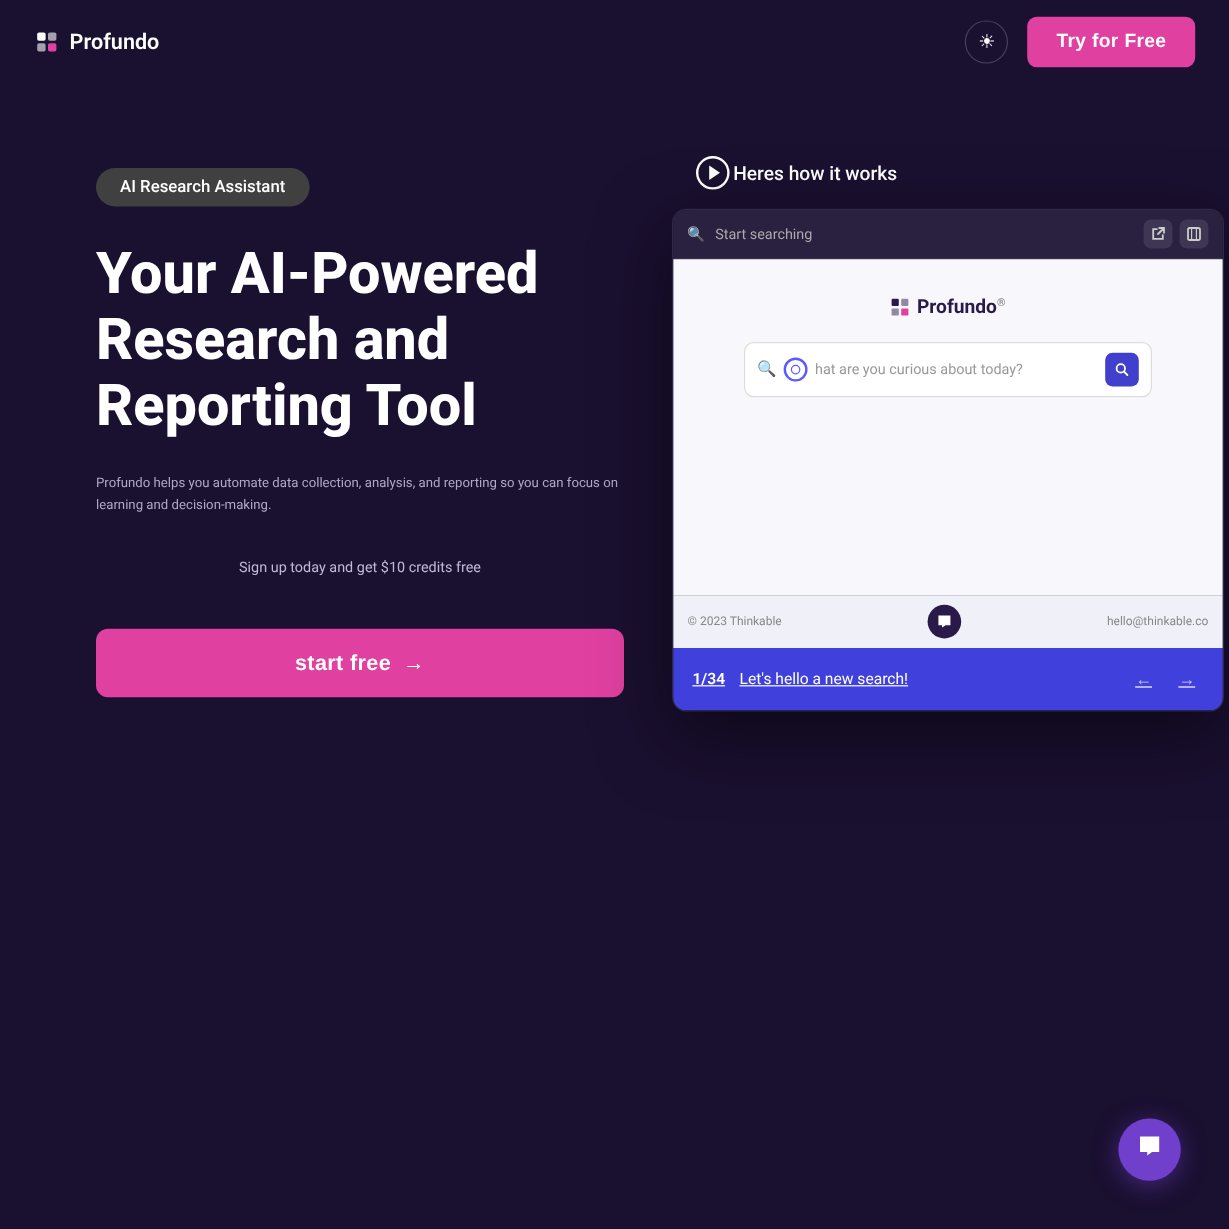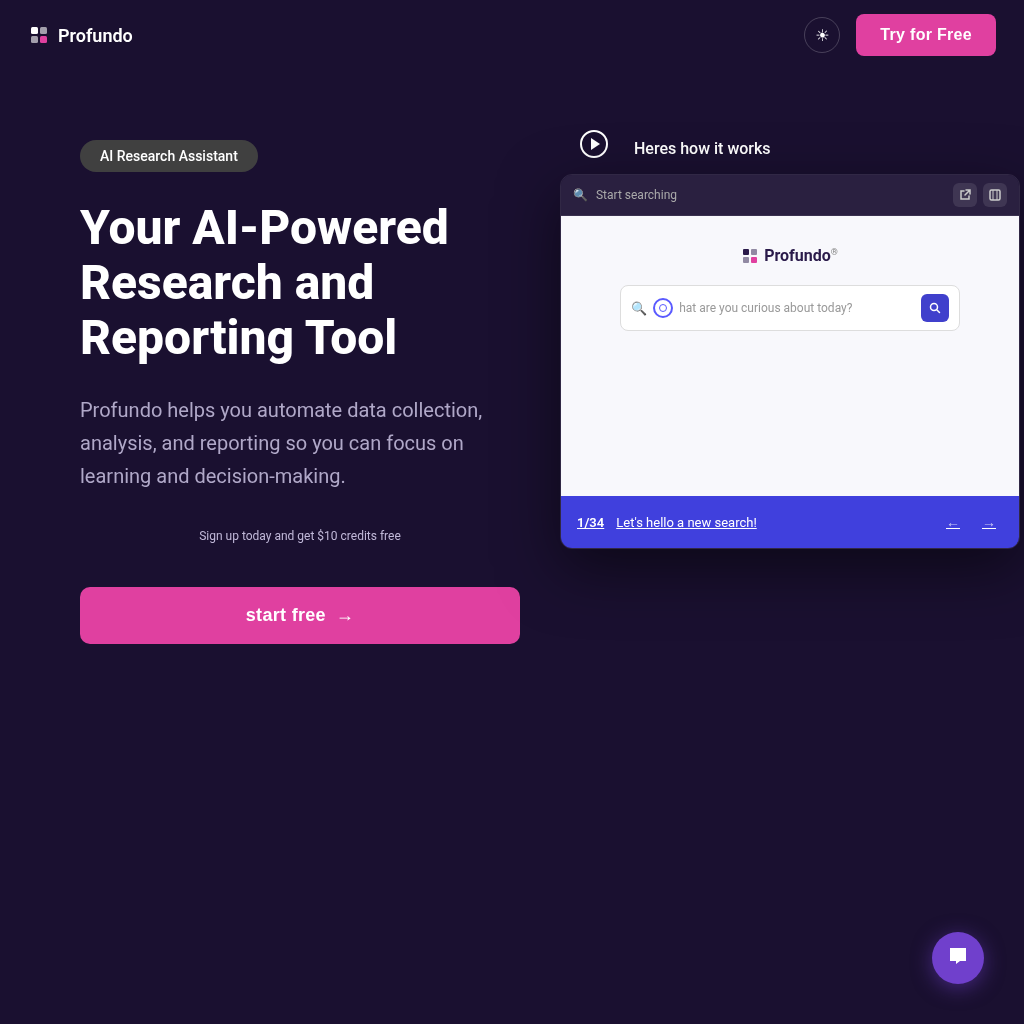--- a/index.html
+++ b/index.html
@@ -103,21 +103,21 @@
 
     .hero-title {
       font-size: 48px;
       font-weight: 800;
       line-height: 1.15;
       margin-bottom: 28px;
       color: #ffffff;
     }
 
     .hero-subtitle {
-      font-size: 20px;
+      font-size: 11px;
       line-height: 1.65;
       color: #b0a8c8;
       margin-bottom: 36px;
     }
 
     .signup-text {
       font-size: 12px;
       color: #c0b8d8;
       margin-bottom: 16px;
       text-align: center;
@@ -145,22 +145,22 @@
     .hero-right {
       flex: 1;
       display: flex;
       flex-direction: column;
       align-items: flex-end;
       padding-top: 0;
     }
 
     .how-it-works {
       display: flex;
-      align-items: flex-end;
-      gap: 26px;
+      align-items: center;
+      gap: 3px;
       color: #ffffff;
       font-size: 16px;
       font-weight: 500;
       margin-bottom: 16px;
       cursor: pointer;
       align-self: flex-start;
       margin-left: 20px;
     }
 
     .play-icon {
@@ -512,20 +512,29 @@
             <svg width="12" height="12" viewBox="0 0 12 12" fill="none">
               <circle cx="5" cy="5" r="3.5" stroke="white" stroke-width="1.5"></circle>
               <path d="M8 8l2.5 2.5" stroke="white" stroke-width="1.5" stroke-linecap="round"></path>
             </svg>
           </button>
         </div>
 
 
       </div>
 
+      <div class="demo-window-footer">
+        <span class="demo-footer-text">© 2023 Thinkable</span>
+        <div class="demo-chat-icon">
+          <svg width="14" height="14" viewBox="0 0 14 14" fill="none">
+            <path d="M2 2h10v8H8l-3 2V10H2V2z" fill="white"></path>
+          </svg>
+        </div>
+        <span class="demo-footer-text">hello@thinkable.co</span>
+      </div>
 
       <div class="demo-nav-bar">
         <span class="demo-nav-counter">1/34</span>
         <span class="demo-nav-text">Let's hello a new search!</span>
         <div class="demo-nav-arrows">
           <div class="demo-nav-arrow">←</div>
           <div class="demo-nav-arrow">→</div>
         </div>
       </div>
 

